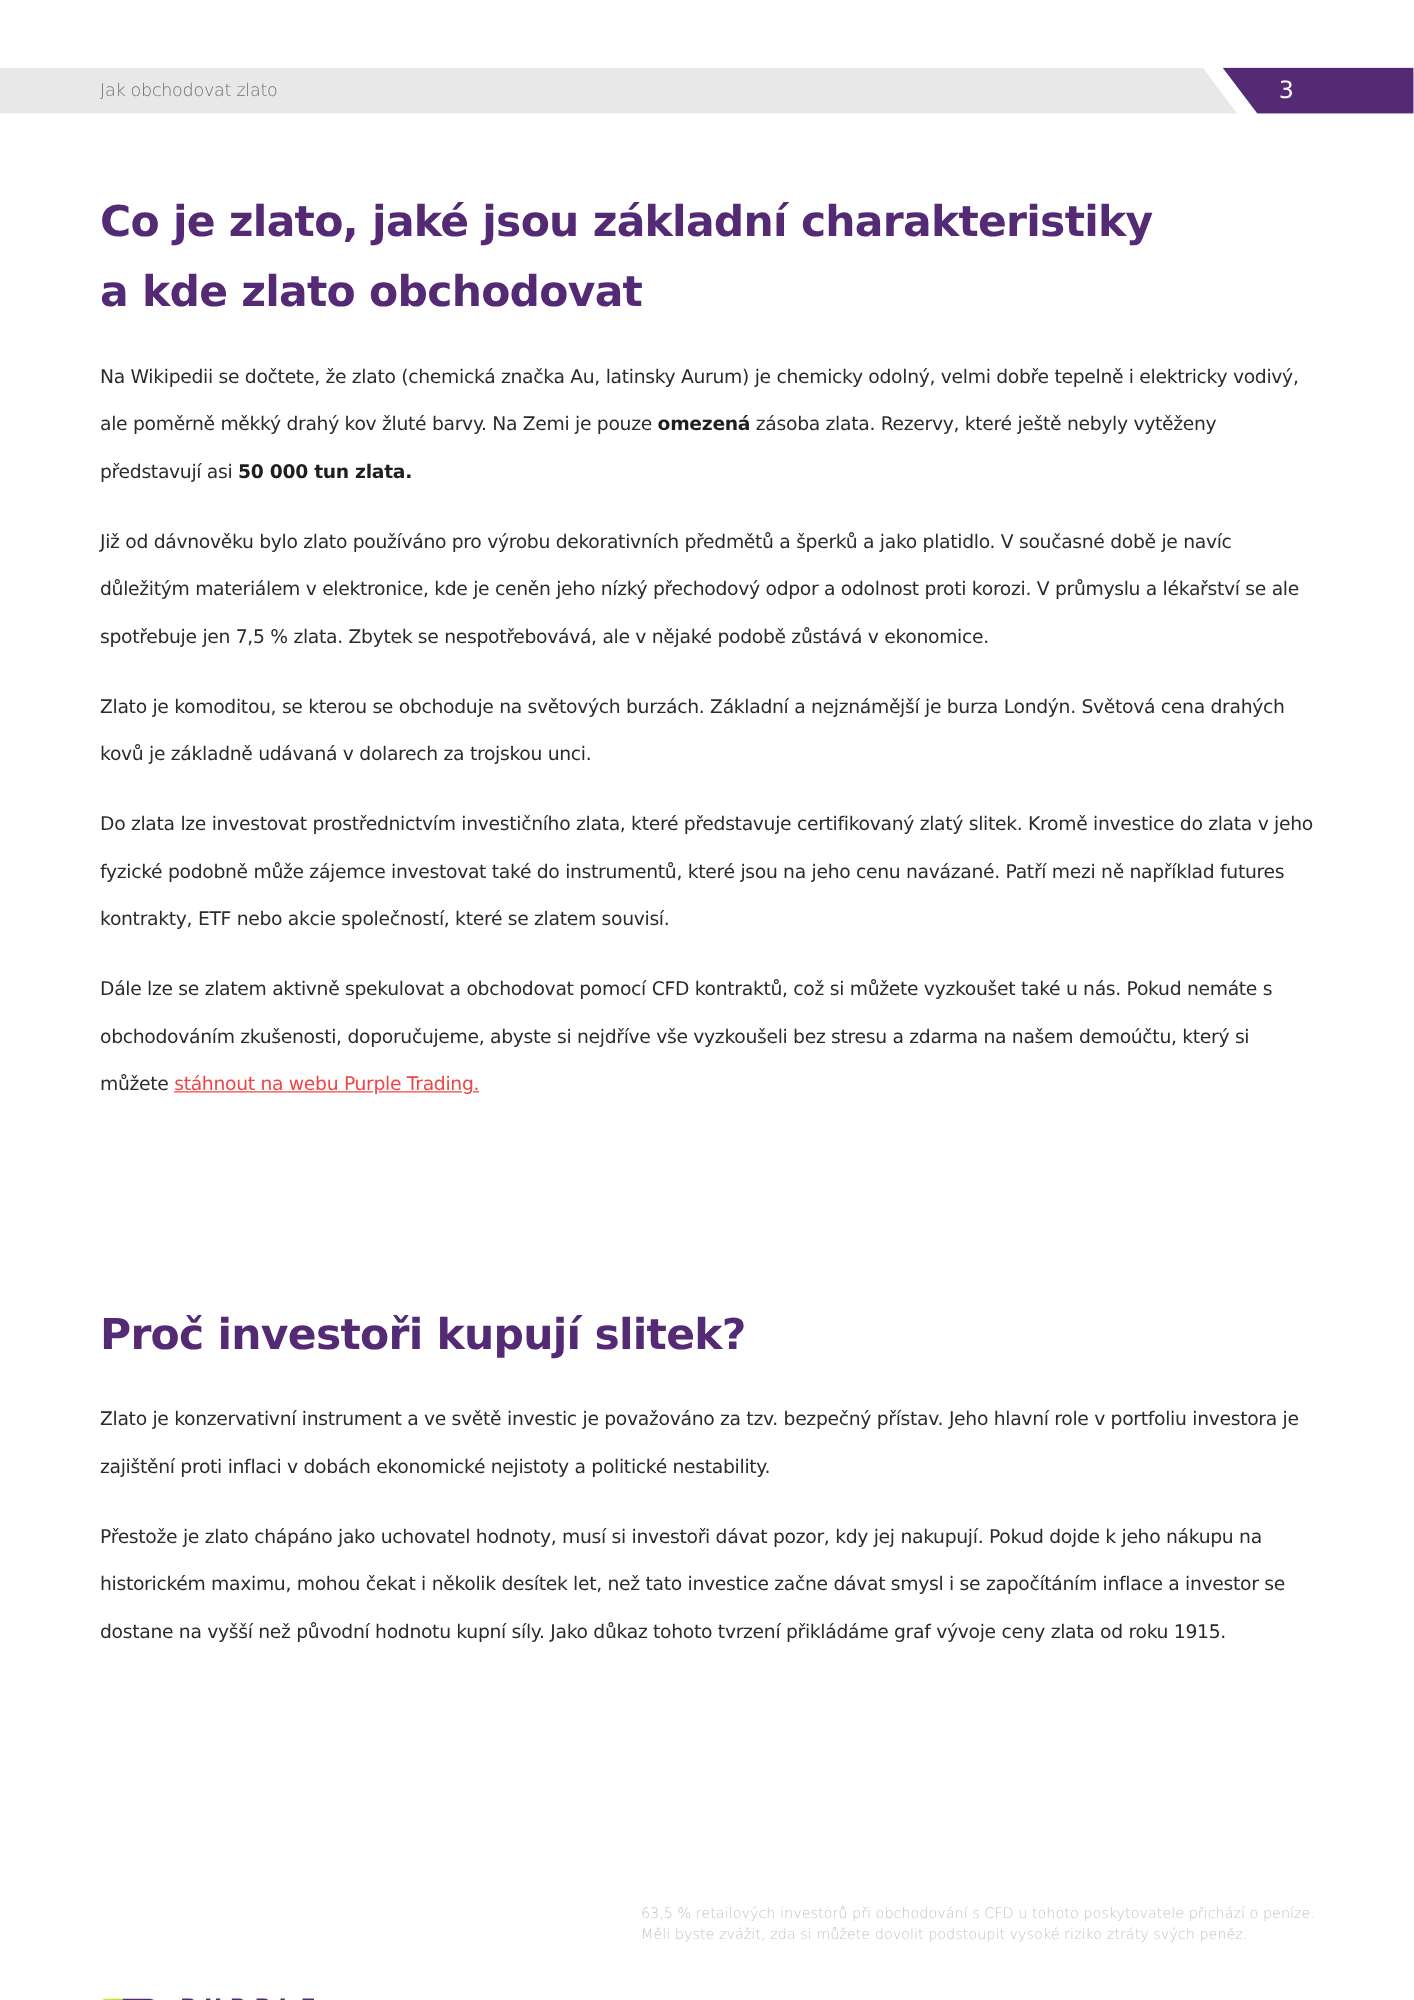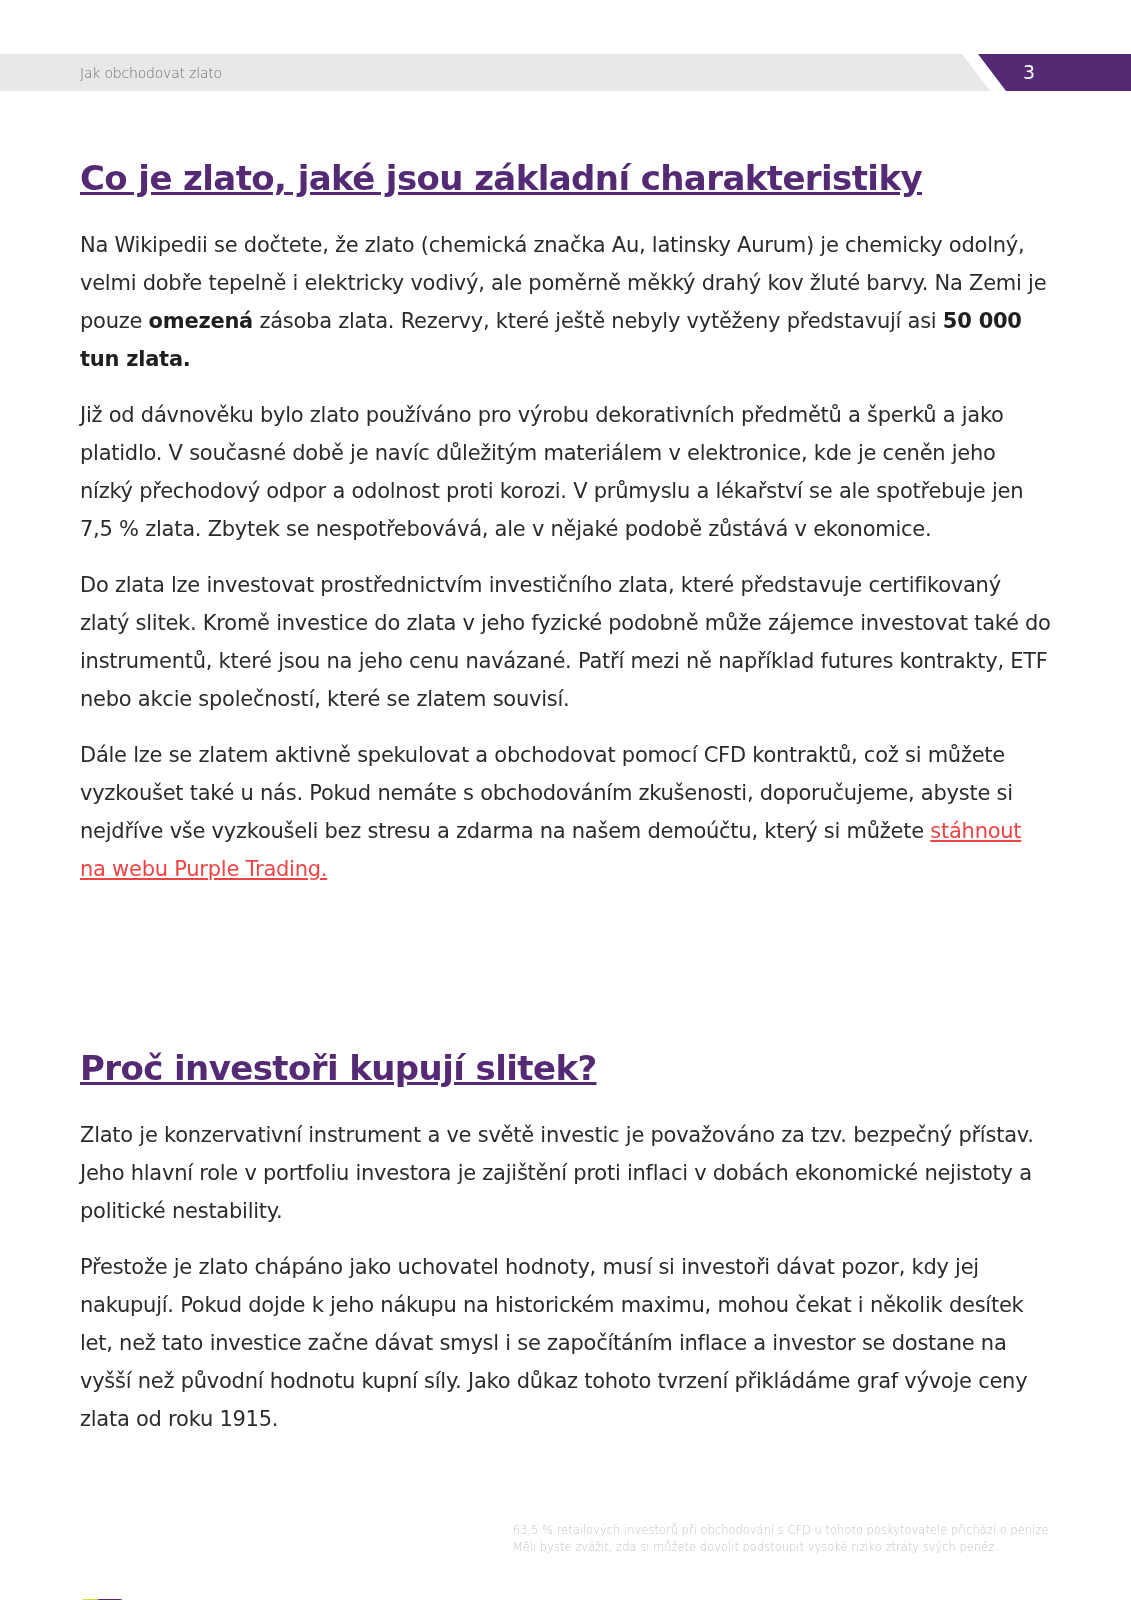--- a/index.html
+++ b/index.html
@@ -11,23 +11,23 @@
       background: #e8e8e8; clip-path: polygon(0 0, 962px 0, 990px 37px, 0 37px); }
     .header-purple { position: absolute; left: 978px; top: 0; height: 37px; width: 153px;
       background: #542a74; clip-path: polygon(0 0, 153px 0, 153px 37px, 28px 37px); }
     .header-title { position: absolute; left: 80px; top: 11px; font-size: 14px; color: #6e6e6e;
       font-weight: 300; letter-spacing: -0.2px; }
     .page-number { position: absolute; left: 1023px; top: 7px; font-size: 19px; color: #ffffff; }
 
     .content { position: absolute; left: 80px; top: 150px; width: 972px; }
 
     h1 { margin: 0; font-family: "DejaVu Sans", sans-serif; font-weight: bold; color: #542a74;
-      font-size: 34px; line-height: 56px; letter-spacing: -0.6px; text-decoration: underline; }
+      font-size: 34px; line-height: 56px; letter-spacing: -0.6px; }
 
-    p { margin: 0 0 18px 0; font-size: 21px; line-height: 38px; color: #2b2b2b;
+    p { margin: 0 0 18px 0; font-size: 15px; line-height: 38px; color: #2b2b2b;
       letter-spacing: -0.25px; }
     p b { font-weight: bold; color: #1f1f1f; }
     .link { color: #ef4444; text-decoration: underline; cursor: pointer; }
 
     .section2 { position: absolute; left: 80px; top: 1040px; width: 972px; }
 
     .footer-logo { position: absolute; left: 82px; top: 1596px; width: 190px; height: 45px; }
     .logo-mark { position: absolute; left: 0; top: 0; width: 50px; height: 44px; }
     .logo-text { position: absolute; left: 62px; top: 0; font-weight: bold; color: #542a74;
       font-size: 18px; line-height: 22px; letter-spacing: 6px; }
@@ -41,24 +41,26 @@
 <div class="header-bar">
   <div class="header-gray"></div>
   <div class="header-purple"></div>
   <span class="header-title">Jak obchodovat zlato</span>
   <span class="page-number">3</span>
 </div>
 
 <div class="content">
   <h1>
     <span>Co je zlato, jaké jsou základní charakteristiky</span><br>
+    <span>a kde zlato obchodovat</span>
   </h1>
   <div style="height:20px"></div>
   <p><span>Na Wikipedii se dočtete, že zlato (chemická značka Au, latinsky Aurum) je chemicky odolný, velmi dobře tepelně i elektricky vodivý, ale poměrně měkký drahý kov žluté barvy. Na Zemi je pouze </span><b>omezená</b><span> zásoba zlata. Rezervy, které ještě nebyly vytěženy představují asi </span><b>50 000 tun zlata.</b></p>
   <p>Již od dávnověku bylo zlato používáno pro výrobu dekorativních předmětů a šperků a jako platidlo. V současné době je navíc důležitým materiálem v elektronice, kde je ceněn jeho nízký přechodový odpor a odolnost proti korozi. V průmyslu a lékařství se ale spotřebuje jen 7,5 % zlata. Zbytek se nespotřebovává, ale v nějaké podobě zůstává v ekonomice.</p>
+  <p>Zlato je komoditou, se kterou se obchoduje na světových burzách. Základní a nejznámější je burza Londýn. Světová cena drahých kovů je základně udávaná v dolarech za trojskou unci.</p>
   <p>Do zlata lze investovat prostřednictvím investičního zlata, které představuje certifikovaný zlatý slitek. Kromě investice do zlata v jeho fyzické podobně může zájemce investovat také do instrumentů, které jsou na jeho cenu navázané. Patří mezi ně například futures kontrakty, ETF nebo akcie společností, které se zlatem souvisí.</p>
   <p><span>Dále lze se zlatem aktivně spekulovat a obchodovat pomocí CFD kontraktů, což si můžete vyzkoušet také u nás. Pokud nemáte s obchodováním zkušenosti, doporučujeme, abyste si nejdříve vše vyzkoušeli bez stresu a zdarma na našem demoúčtu, který si můžete </span><a class="link">stáhnout na webu Purple Trading.</a></p>
 </div>
 
 <div class="section2">
   <h1>Proč investoři kupují slitek?</h1>
   <div style="height:20px"></div>
   <p>Zlato je konzervativní instrument a ve světě investic je považováno za tzv. bezpečný přístav. Jeho hlavní role v portfoliu investora je zajištění proti inflaci v dobách ekonomické nejistoty a politické nestability.</p>
   <p>Přestože je zlato chápáno jako uchovatel hodnoty, musí si investoři dávat pozor, kdy jej nakupují. Pokud dojde k jeho nákupu na historickém maximu, mohou čekat i několik desítek let, než tato investice začne dávat smysl i se započítáním inflace a investor se dostane na vyšší než původní hodnotu kupní síly. Jako důkaz tohoto tvrzení přikládáme graf vývoje ceny zlata od roku 1915.</p>
 </div>

